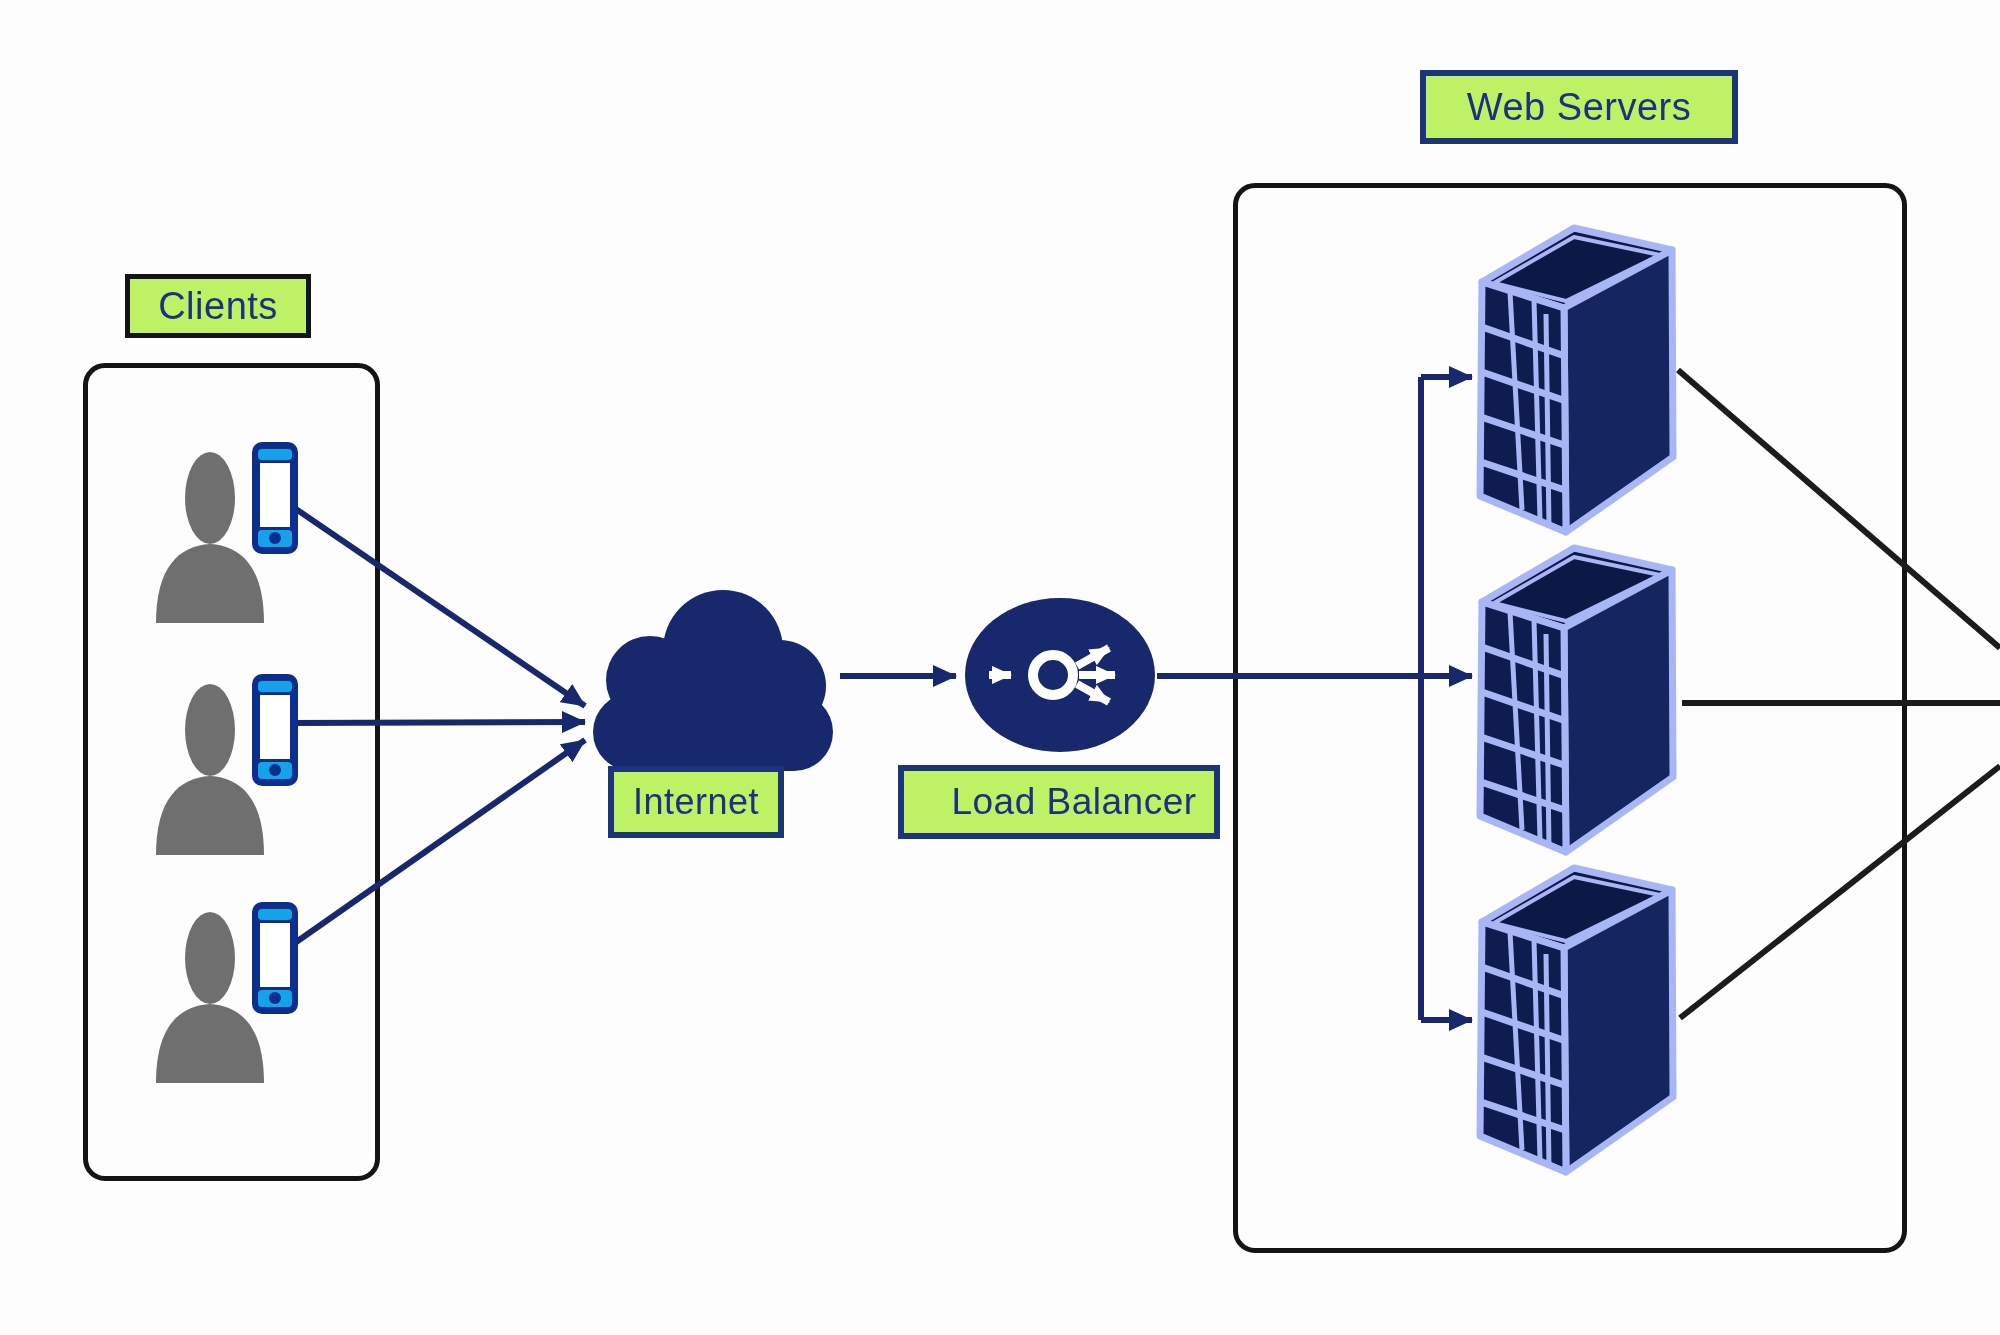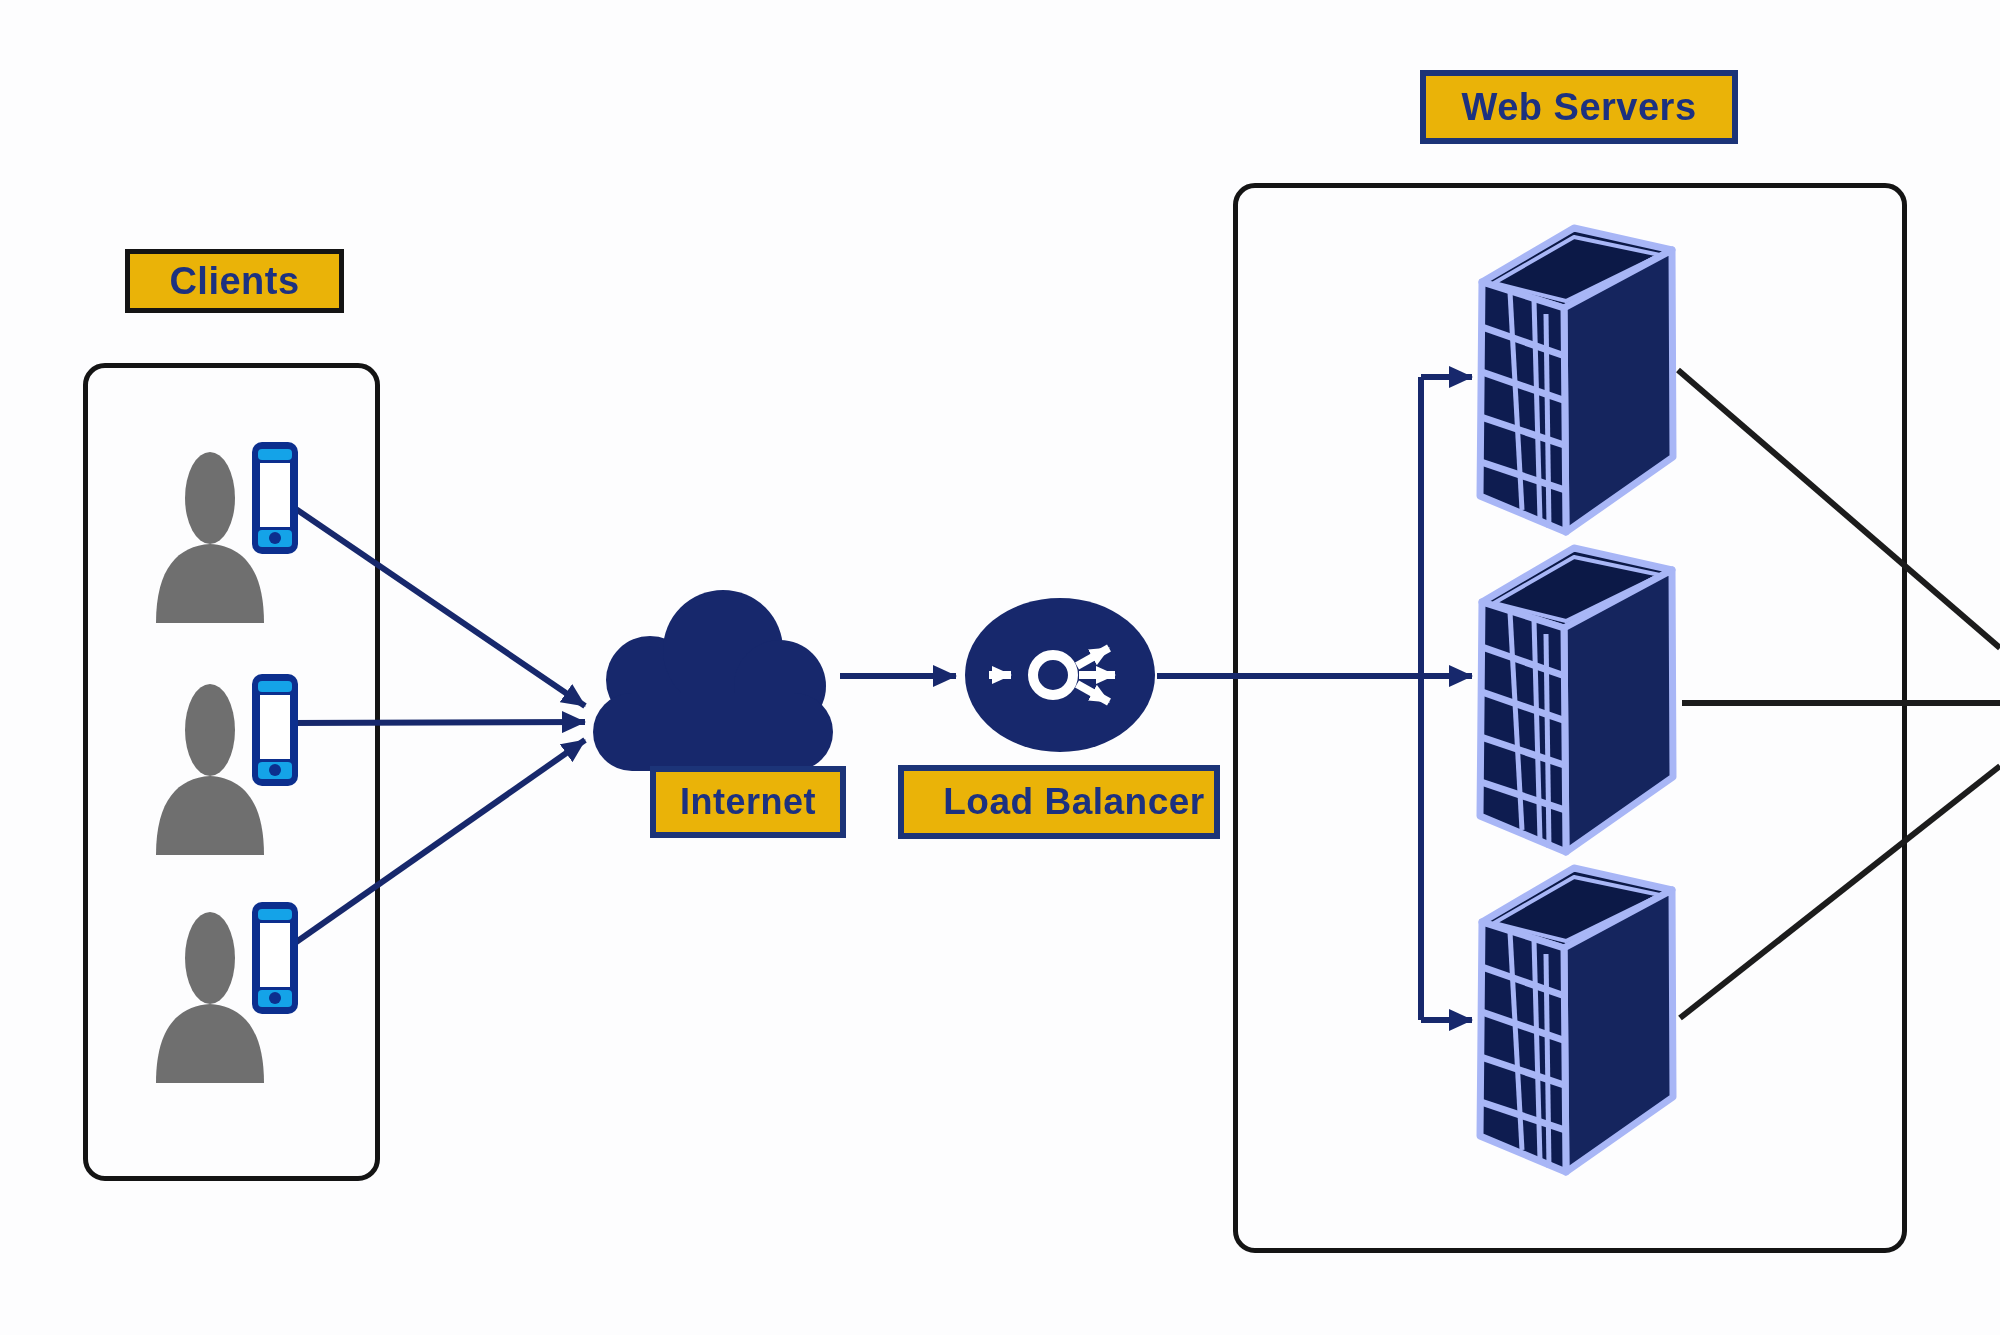--- a/index.html
+++ b/index.html
@@ -3,21 +3,21 @@
 <meta charset="utf-8">
 <style>
   html,body{margin:0;padding:0;background:#ffffff;}
   .stage{
     position:relative;width:2000px;height:1335px;overflow:hidden;
     background:#fdfdfe;font-family:"Liberation Sans",sans-serif;
   }
   .abs{position:absolute;}
   .label-box{
     position:absolute;display:flex;align-items:center;justify-content:center;
-    background:#eab308;color:#1c3180;font-weight:700;letter-spacing:.5px;
+    background:#bef264;color:#1c3180;font-weight:400;letter-spacing:.5px;
     box-sizing:border-box;z-index:6;
   }
   .border-black{border:5px solid #141414;}
   .border-navy{border:6px solid #1c3478;}
   .container-box{
     position:absolute;box-sizing:border-box;border:5px solid #141414;
     border-radius:22px;background:transparent;z-index:1;
   }
   svg{display:block;}
   .layer{position:absolute;left:0;top:0;z-index:3;}
@@ -121,24 +121,24 @@
   <svg class="abs icon" style="left:1476px;top:222px" width="205" height="325">
       <use href="#server-icon"></use>
     </svg>
   <svg class="abs icon" style="left:1476px;top:542px" width="205" height="325">
       <use href="#server-icon"></use>
     </svg>
   <svg class="abs icon" style="left:1476px;top:862px" width="205" height="325">
       <use href="#server-icon"></use>
     </svg>
 
-  <div class="label-box border-black" style="left:125px;top:249px;width:219px;height:64px;font-size:38px;">
+  <div class="label-box border-black" style="left:125px;top:274px;width:186px;height:64px;font-size:38px;">
     <span>Clients</span>
   </div>
-  <div class="label-box border-navy" style="left:608px;top:766px;width:196px;height:72px;font-size:36px;margin-left:42px;">
+  <div class="label-box border-navy" style="left:608px;top:766px;width:176px;height:72px;font-size:36px;">
     <span>Internet</span>
   </div>
   <div class="label-box border-navy" style="left:898px;top:765px;width:322px;height:74px;font-size:37px;padding-left:30px;">
     <span>Load Balancer</span>
   </div>
   <div class="label-box border-navy" style="left:1420px;top:70px;width:318px;height:74px;font-size:38px;">
     <span>Web Servers</span>
   </div>
 
 </div>

